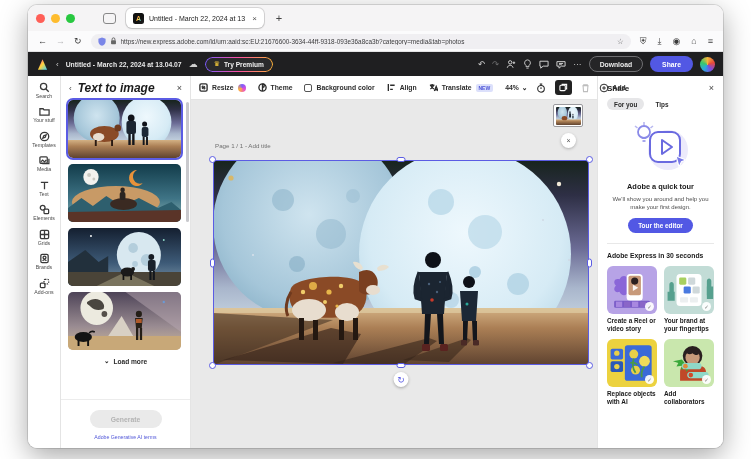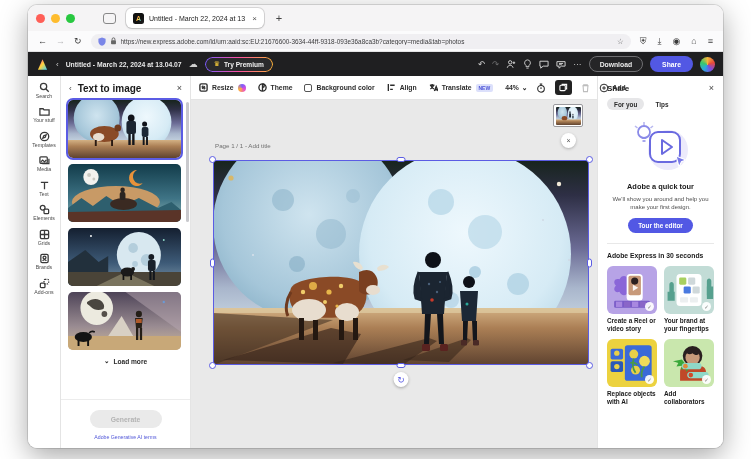--- a/index.html
+++ b/index.html
@@ -56,21 +56,21 @@
   .content { display:flex; height:372px; background:#e9e9e9; }
 
   .rail { width:33px; background:#fff; border-right:1px solid #e4e4e4; display:flex; flex-direction:column; align-items:center; padding-top:6px; gap:7px; }
   .rail-item { display:flex; flex-direction:column; align-items:center; gap:1px; width:100%; }
   .rail-item svg { width:11px; height:11px; stroke:#3a3a3a; fill:none; stroke-width:1.4; }
   .rail-item .rlbl { font-size:5.2px; color:#4a4a4a; text-align:center; line-height:1.05; }
 
   .panel { width:130px; background:#fff; border-right:1px solid #e4e4e4; display:flex; flex-direction:column; position:relative; }
   .panel-head { height:24px; display:flex; align-items:center; padding:0 8px; gap:6px; }
   .panel-head .bk { font-size:8px; color:#444; }
-  .panel-title { font-size:10px; font-weight:bold; color:#1a1a1a; flex:1; }
+  .panel-title { font-size:12px; font-weight:bold; color:#1a1a1a; flex:1;font-style:italic; }
   .panel-x { font-size:9px; color:#444; }
   .thumbs { padding:0 7px 0 7px; display:flex; flex-direction:column; gap:6px; }
   .thumb { width:113px; height:58px; border-radius:5px; overflow:hidden; position:relative; }
   .thumb svg { width:100%; height:100%; display:block; }
   .thumb.sel { outline:2px solid #5b5ce4; outline-offset:0; }
   .scrollbar { position:absolute; right:1px; top:26px; width:3px; height:120px; background:#c9c9cd; border-radius:2px; }
   .loadmore { display:flex; align-items:center; justify-content:center; gap:4px; margin-top:7px; font-size:6.6px; font-weight:bold; color:#2a2a2a; }
   .panel-bottom { margin-top:auto; border-top:1px solid #ececec; padding:10px 10px 8px; display:flex; flex-direction:column; align-items:center; gap:6px; }
   .btn-generate { width:72px; height:18px; border-radius:10px; background:#eaeaea; color:#b3b3b3; font-size:6.8px; font-weight:bold;
                   display:flex; align-items:center; justify-content:center; }

